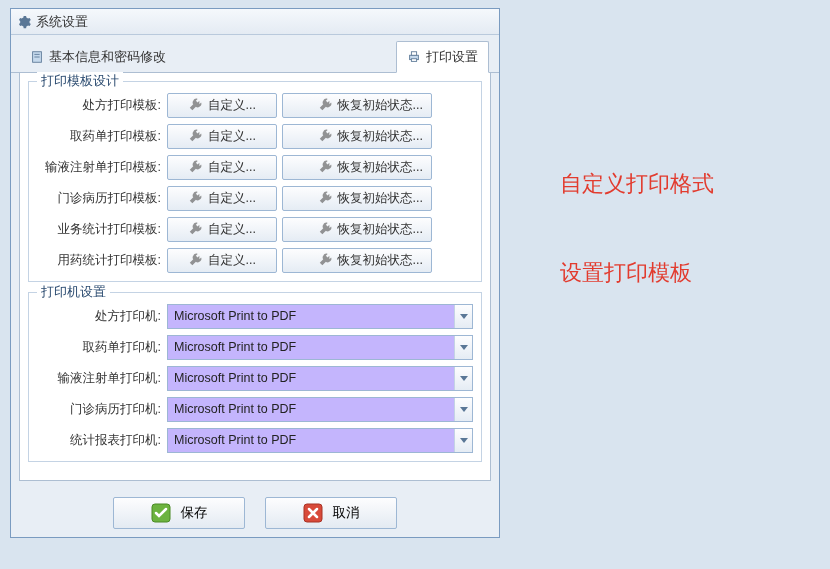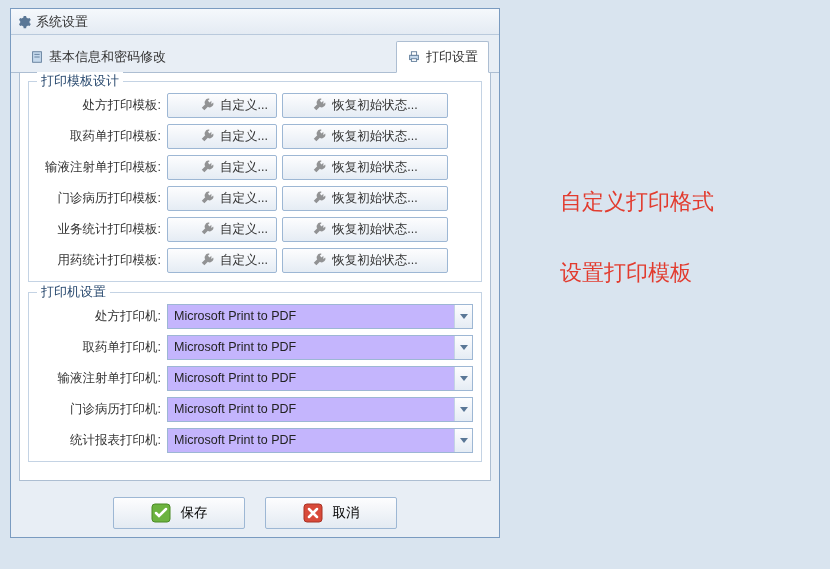--- a/index.html
+++ b/index.html
@@ -12,33 +12,33 @@
     .tab { display: flex; align-items: center; gap: 5px; padding: 6px 10px; font-size: 13px; border: 1px solid transparent; border-bottom: none; margin-right: 2px; color: #333; cursor: pointer; }
     .tab.active { background: #fff; border: 1px solid #adbed2; border-bottom: 1px solid #fff; margin-bottom: -1px; border-radius: 2px 2px 0 0; }
     .tab-icon { width: 14px; height: 14px; }
     .panel { background: #fff; margin: 0 8px 8px 8px; padding: 8px; border: 1px solid #adbed2; border-top: none; }
     .groupbox { border: 1px solid #c4d3e4; margin-bottom: 10px; padding: 10px 8px 8px 8px; position: relative; }
     .groupbox-title { position: absolute; top: -10px; left: 8px; background: #fff; padding: 0 4px; color: #2a4a6f; font-size: 13px; }
     .row { display: flex; align-items: center; margin-bottom: 5px; height: 26px; }
     .row:last-child { margin-bottom: 0; }
     .label { width: 130px; text-align: right; padding-right: 6px; color: #333; font-size: 12.5px; }
     .btn { height: 25px; display: flex; align-items: center; justify-content: center; gap: 6px; background: linear-gradient(#fdfdfe,#e5ecf4); border: 1px solid #9db7d4; border-radius: 2px; cursor: pointer; font-size: 12.5px; color: #333; padding: 0 8px; }
-    .btn-custom { width: 110px; margin-right: 5px; justify-content: flex-end; }
-    .btn-reset { width: 166px; }
+    .btn-custom { width: 110px; margin-right: 5px; }
+    .btn-reset { width: 150px; justify-content: flex-end; }
     .btn-icon { width: 14px; height: 14px; opacity: 0.7; }
     .combo { flex: 1; display: flex; height: 25px; border: 1px solid #9db7d4; background: #c4b5fd; }
     .combo-text { flex: 1; padding: 0 6px; line-height: 23px; font-size: 12.5px; color: #222; overflow: hidden; white-space: nowrap; }
     .combo-btn { width: 18px; display: flex; align-items: center; justify-content: center; border-left: 1px solid #c4d3e4; background: linear-gradient(#fdfdfe,#e5ecf4); cursor: pointer; }
     .combo-btn svg { width: 8px; height: 5px; }
     .dialog-buttons { display: flex; justify-content: center; gap: 20px; padding: 8px; background: #e8eef5; }
     .dlg-btn { width: 132px; height: 32px; display: flex; align-items: center; justify-content: center; gap: 10px; background: linear-gradient(#fdfdfe,#e3eaf2); border: 1px solid #9db7d4; border-radius: 2px; cursor: pointer; font-size: 13.5px; }
     .icon-save { width: 20px; height: 20px; }
     .icon-cancel { width: 20px; height: 20px; }
     .annotation { position: absolute; left: 560px; color: #e23b2e; font-size: 22px; }
-    .anno1 { top: 187px; }
+    .anno1 { top: 169px; }
     .anno2 { top: 258px; }
   </style>
 </head>
 <body>
 
 <div class="window">
   <div class="titlebar">
     <span class="gear-icon">
       <svg viewBox="0 0 16 16">
           <path fill="#5a7796" d="M8 5a3 3 0 100 6 3 3 0 000-6zm6.4 3c0-.4 0-.8-.1-1.1l1.5-1.2-1.4-2.4-1.8.6c-.6-.5-1.2-.9-1.9-1.1L10.4 1H7.6l-.3 1.8c-.7.2-1.3.6-1.9 1.1l-1.8-.6L2.2 5.7l1.5 1.2c-.1.3-.1.7-.1 1.1s0 .8.1 1.1L2.2 10.3l1.4 2.4 1.8-.6c.6.5 1.2.9 1.9 1.1l.3 1.8h2.8l.3-1.8c.7-.2 1.3-.6 1.9-1.1l1.8.6 1.4-2.4-1.5-1.2c.1-.3.1-.7.1-1.1z"></path>

